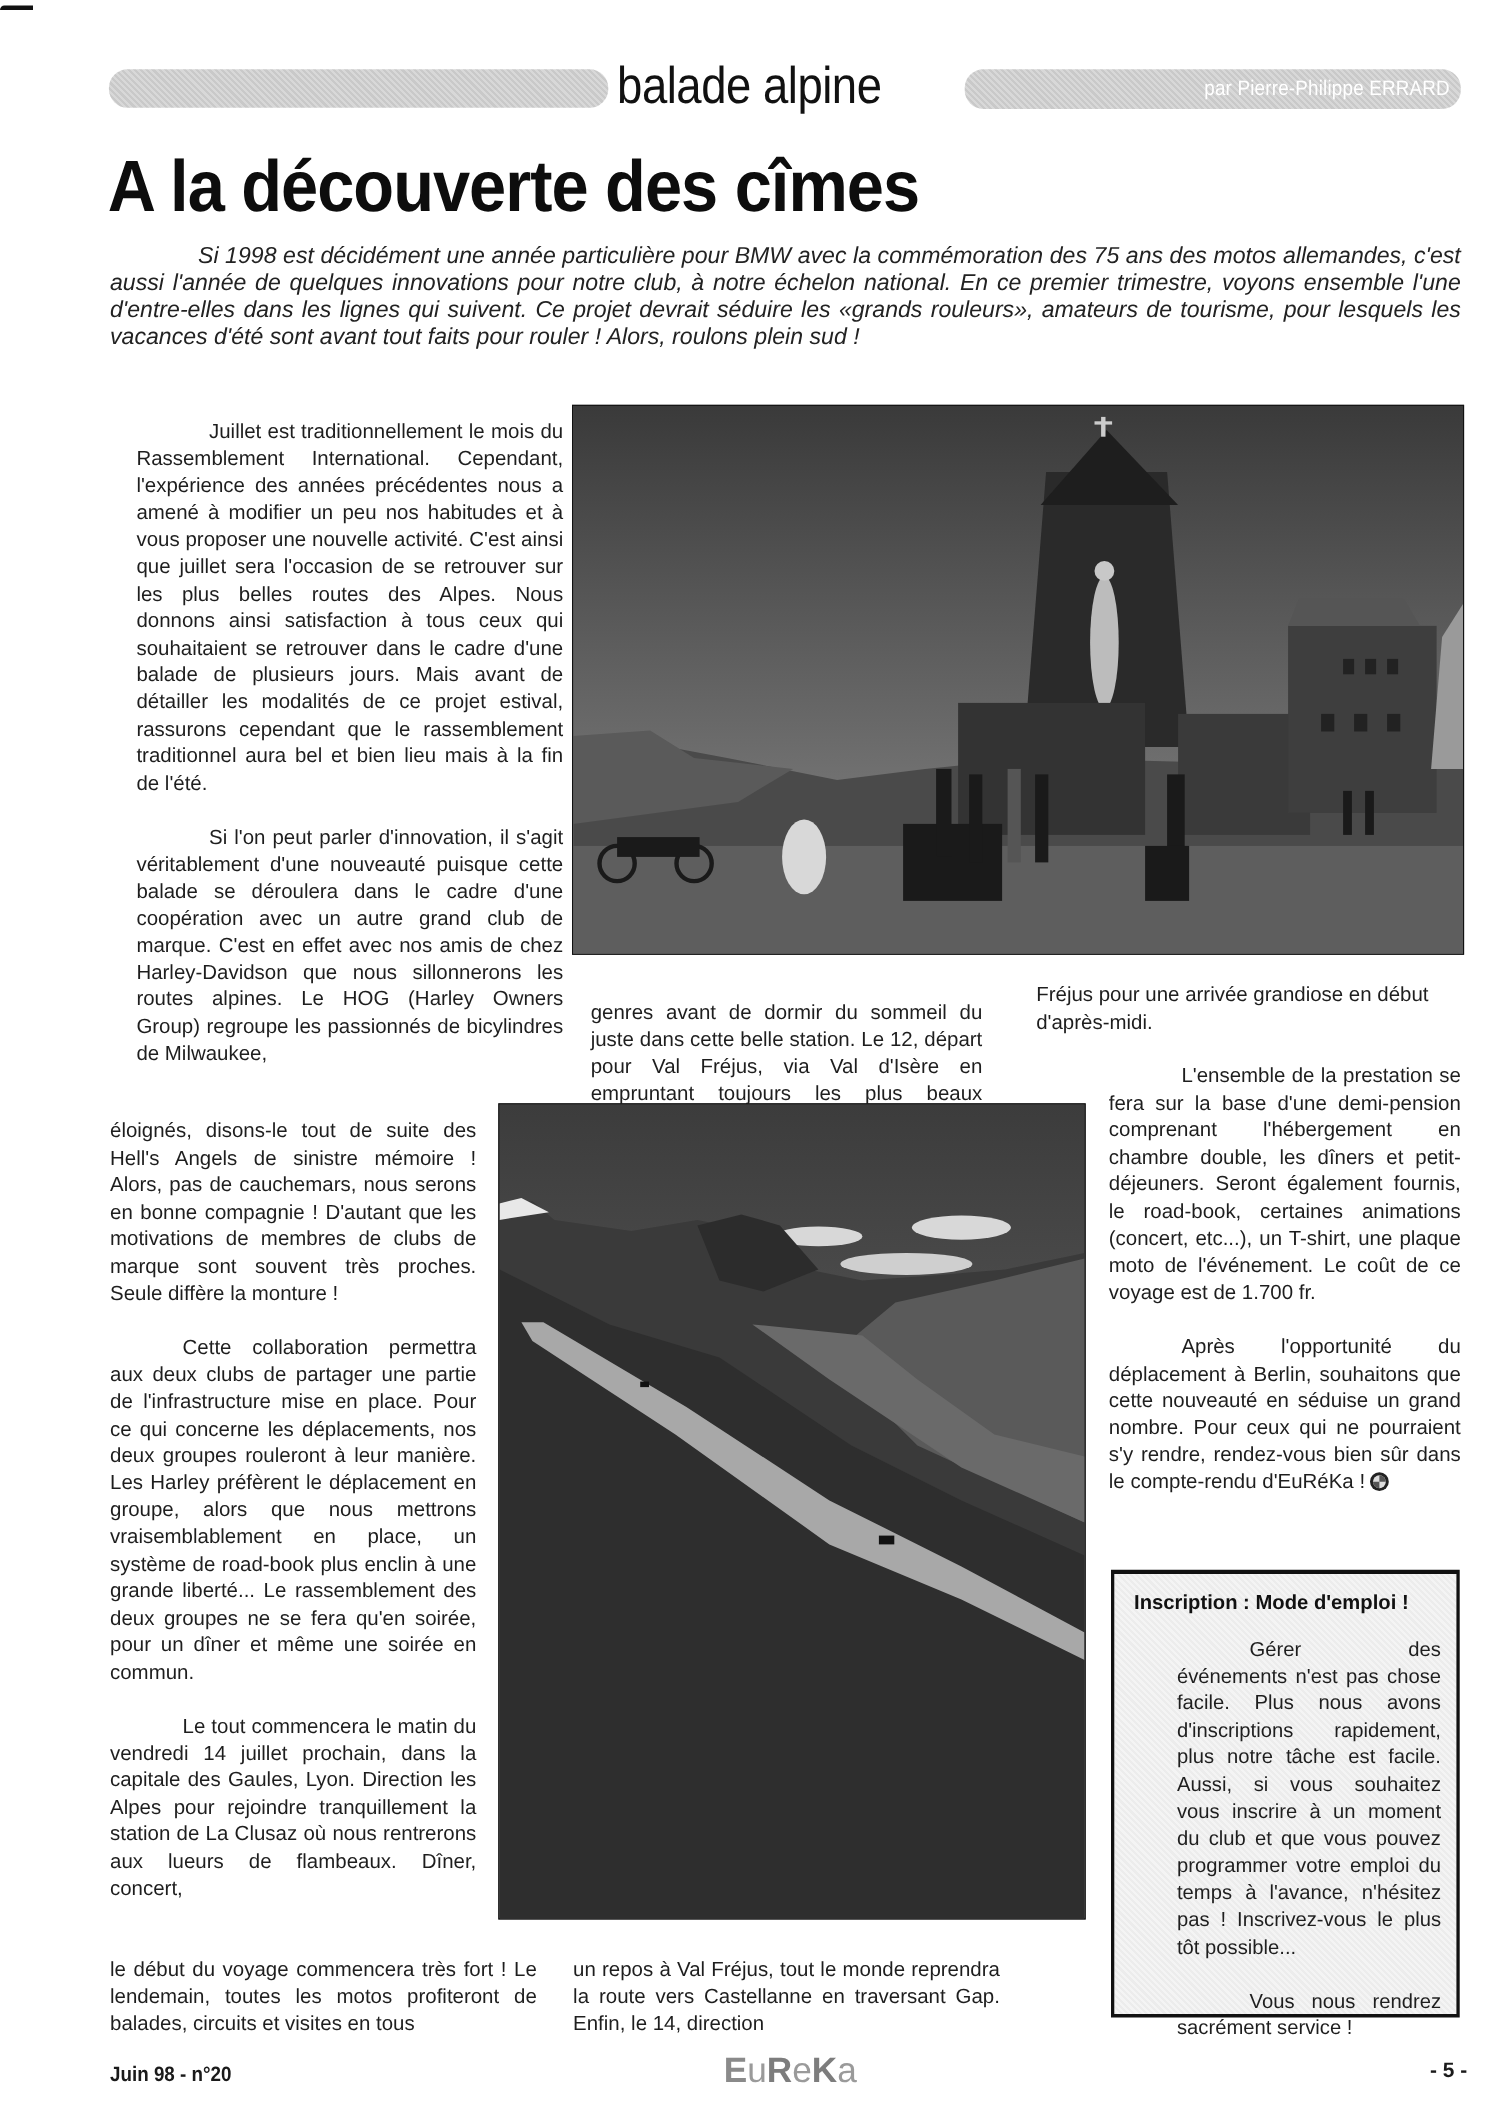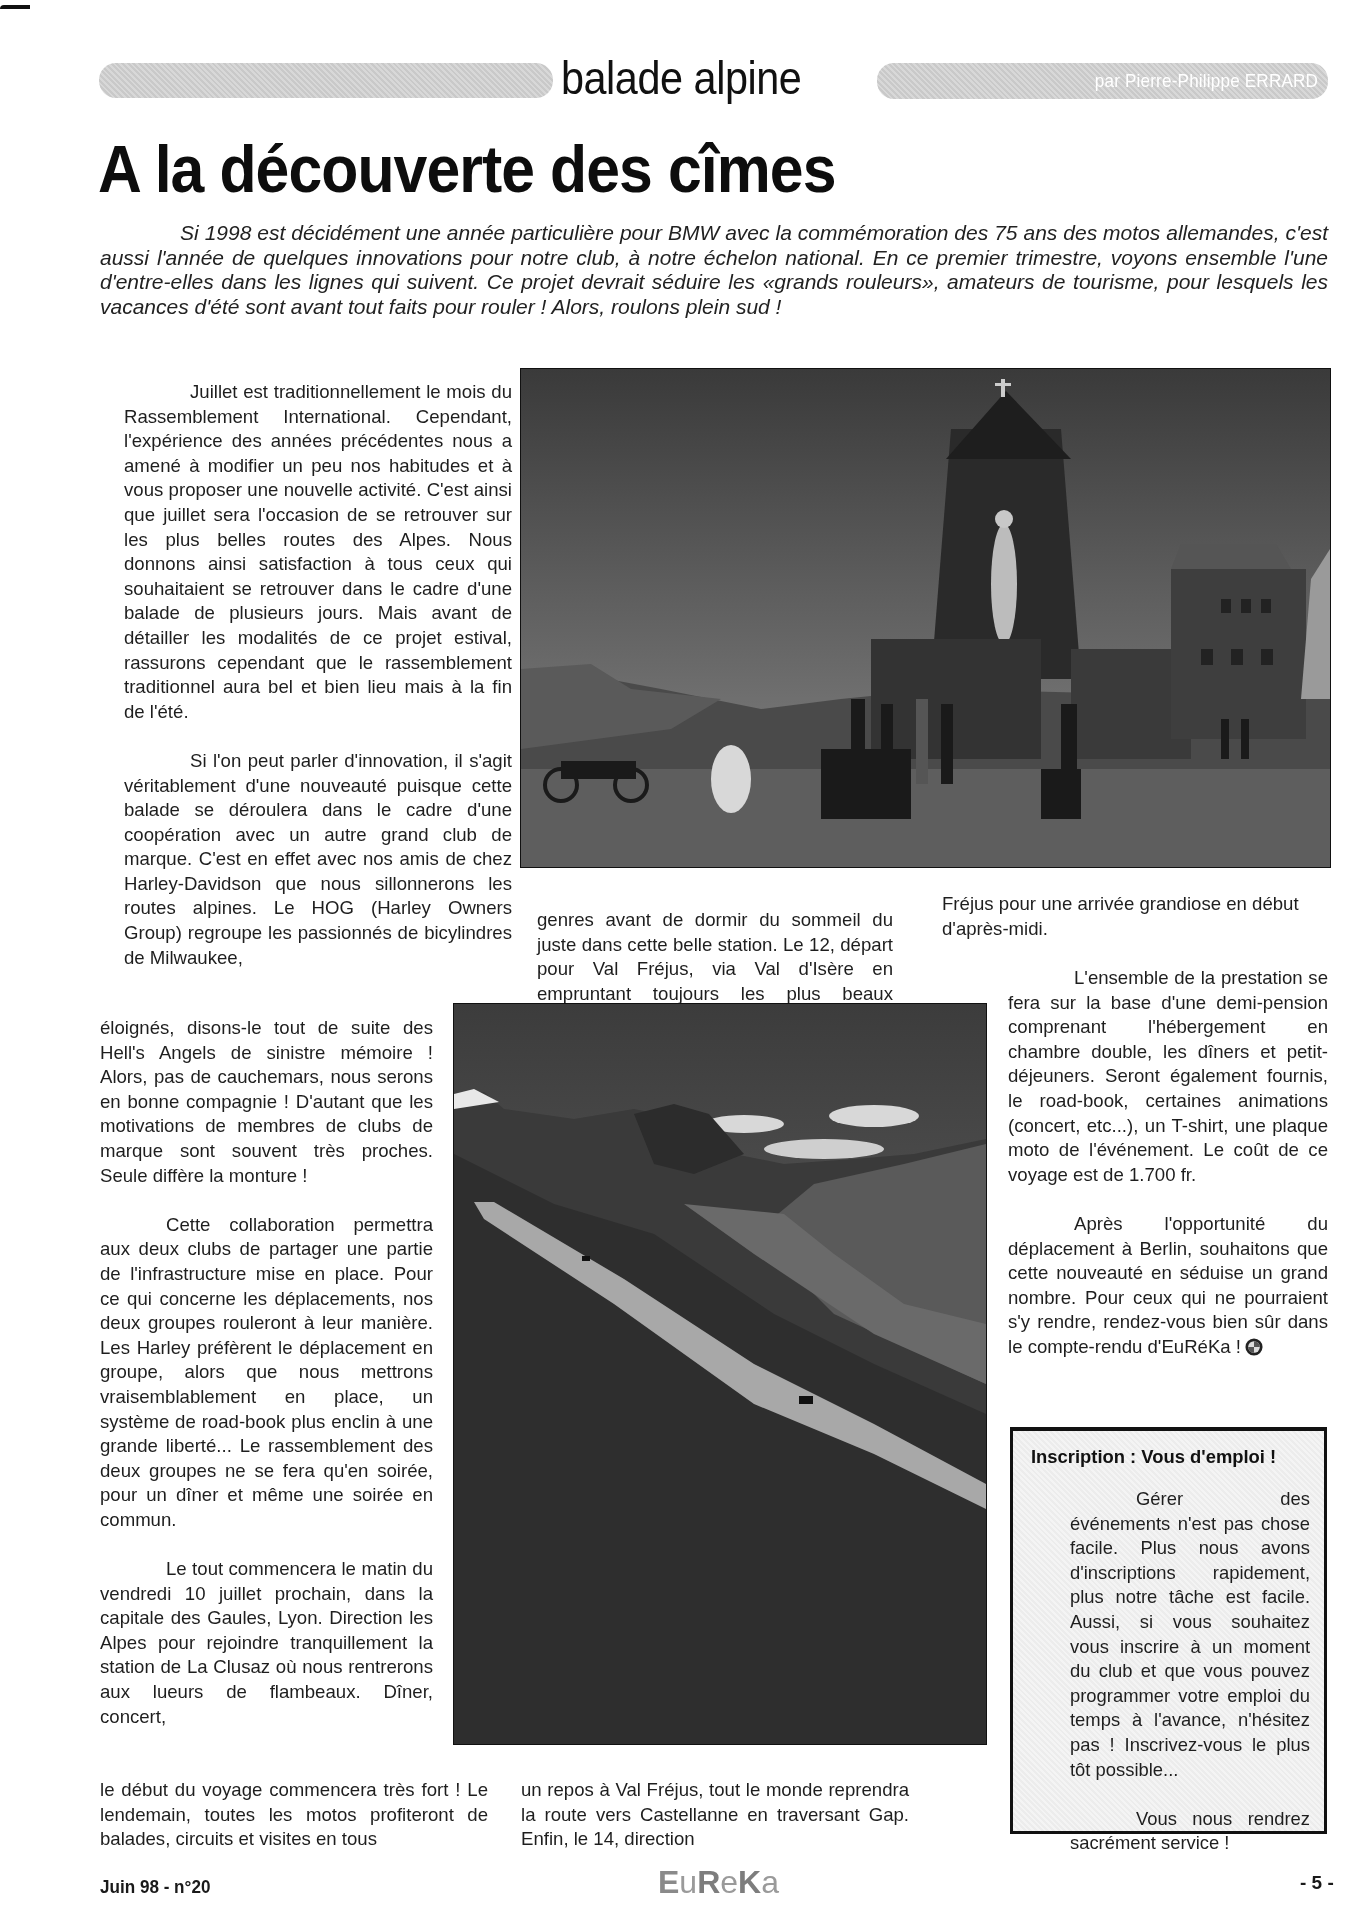--- a/index.html
+++ b/index.html
@@ -88,21 +88,21 @@
 
 <div class="abs intro"><span class="indent"></span><span>Si 1998 est décidément une année particulière pour BMW avec la commémoration des 75 ans des motos  allemandes, c'est aussi l'année de quelques innovations pour notre club, à notre échelon national. En ce premier trimestre, voyons ensemble l'une d'entre-elles dans les lignes qui suivent. Ce projet devrait séduire les «grands rouleurs», amateurs de tourisme, pour lesquels les vacances d'été sont avant tout faits pour rouler ! Alors, roulons plein sud !</span></div>
 
 <div class="abs col col1a">
   <p><span class="ind"></span><span>Juillet est traditionnellement le mois du Rassemblement International. Cependant, l'expérience des années précédentes nous a amené à modifier un peu nos habitudes et à vous proposer une nouvelle activité. C'est ainsi que juillet sera l'occasion de se retrouver sur les plus belles routes des Alpes. Nous donnons ainsi satisfaction à tous ceux qui souhaitaient se retrouver dans le cadre d'une balade de plusieurs jours. Mais avant de détailler les modalités de ce projet estival, rassurons cependant que le rassemblement traditionnel aura bel et bien lieu mais à la fin de l'été.</span></p>
   <p style="margin:0"><span class="ind"></span><span>Si l'on peut parler d'innovation, il s'agit véritablement d'une nouveauté puisque cette balade se déroulera dans le cadre d'une coopération avec un autre grand club de marque. C'est en effet avec nos amis de chez Harley-Davidson que nous sillonnerons les routes alpines. Le HOG (Harley Owners Group) regroupe les passionnés de bicylindres de Milwaukee,</span></p>
 </div>
 <div class="abs col col1b">
   <p><span>éloignés, disons-le tout de suite des Hell's Angels de sinistre mémoire ! Alors, pas de cauchemars, nous serons en bonne compagnie ! D'autant que les motivations de membres de clubs de marque sont souvent très proches. Seule diffère la monture !</span></p>
   <p><span class="ind"></span><span>Cette collaboration permettra aux deux clubs de partager une partie de l'infrastructure mise en place. Pour ce qui concerne les déplacements, nos deux groupes rouleront à leur manière. Les Harley préfèrent le déplacement en groupe, alors que nous mettrons vraisemblablement en place, un système de road-book plus enclin à une grande liberté... Le rassemblement des deux groupes ne se fera qu'en soirée, pour un dîner et même une soirée en commun.</span></p>
-  <p style="margin:0"><span class="ind"></span><span>Le tout commencera le matin du vendredi 10 juillet prochain, dans la capitale des Gaules, Lyon. Direction les Alpes pour rejoindre tranquillement la station de La Clusaz où nous rentrerons aux lueurs de flambeaux. Dîner, concert,</span></p>
+  <p style="margin:0"><span class="ind"></span><span>Le tout commencera le matin du vendredi 14 juillet prochain, dans la capitale des Gaules, Lyon. Direction les Alpes pour rejoindre tranquillement la station de La Clusaz où nous rentrerons aux lueurs de flambeaux. Dîner, concert,</span></p>
 </div>
 <div class="abs col col1c">
   <p style="margin:0"><span>le début du voyage commencera très fort ! Le lendemain, toutes les motos profiteront de balades, circuits et visites en tous</span></p>
 </div>
 
 <div class="abs col col2a">
   <p style="margin:16px"><span>genres avant de dormir du sommeil du juste dans cette belle station. Le 12, départ pour Val Fréjus, via Val d'Isère en empruntant toujours les plus beaux itinéraires. Après</span></p>
 </div>
 <div class="abs col col2b">
   <p style="margin:0"><span>un repos à Val Fréjus,  tout le monde reprendra la route vers Castellanne  en traversant Gap. Enfin, le 14, direction</span></p>
@@ -188,21 +188,21 @@
     <polygon points="532,140 532,380 380,310 300,230 360,180 450,160" fill="#5a5a5a"></polygon>
     <polygon points="0,150 100,200 200,230 320,310 420,360 532,410 532,740 0,740" fill="#2e2e2e"></polygon>
     <polygon points="230,200 330,210 380,250 450,300 532,320 532,380 420,330 300,250" fill="#6a6a6a"></polygon>
     <polygon points="20,198 40,198 170,275 300,360 420,420 532,480 532,505 420,450 300,400 160,300 30,215" fill="#a8a8a8"></polygon>
     <rect x="128" y="252" width="8" height="5" fill="#111"></rect>
     <rect x="345" y="392" width="14" height="8" fill="#111"></rect>
   </svg>
 </div>
 
 <div class="abs sidebox">
-  <div class="box-title">Inscription : Vous d'emploi !</div>
+  <div class="box-title">Inscription : Mode d'emploi !</div>
   <div class="box-body">
     <p><span class="ind"></span><span>Gérer des événements n'est pas chose facile. Plus nous avons d'inscriptions rapidement, plus notre tâche est facile. Aussi, si vous souhaitez vous inscrire à un moment du club et que vous pouvez programmer votre emploi du temps à l'avance, n'hésitez pas ! Inscrivez-vous le plus tôt possible...</span></p>
     <p style="margin:0"><span class="ind"></span><span>Vous nous rendrez sacrément service !</span></p>
   </div>
 </div>
 
 <div class="abs footer-left">Juin 98 - n°20</div>
 <div class="abs logo"><span>E</span><span class="lo">u</span><span class="hi">R</span><span class="lo">e</span><span class="hi">K</span><span class="lo">a</span></div>
 <div class="abs footer-right">- 5 -</div>
 

